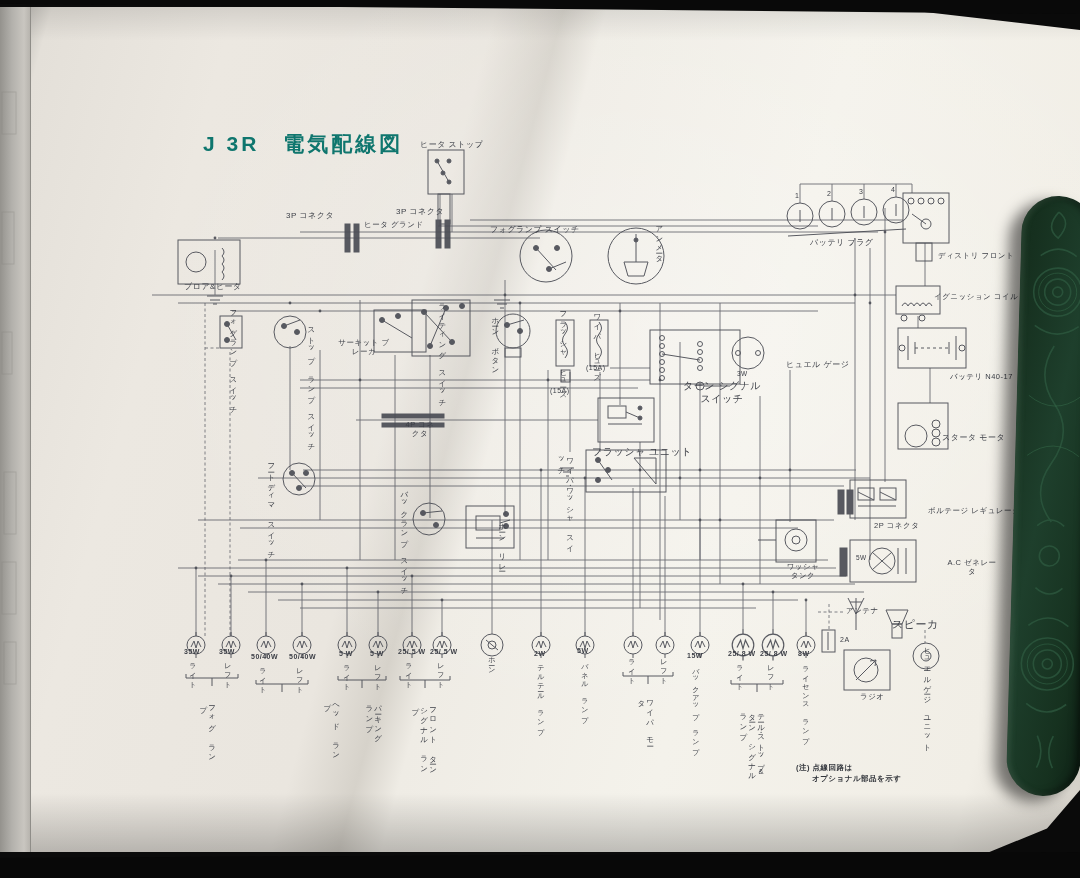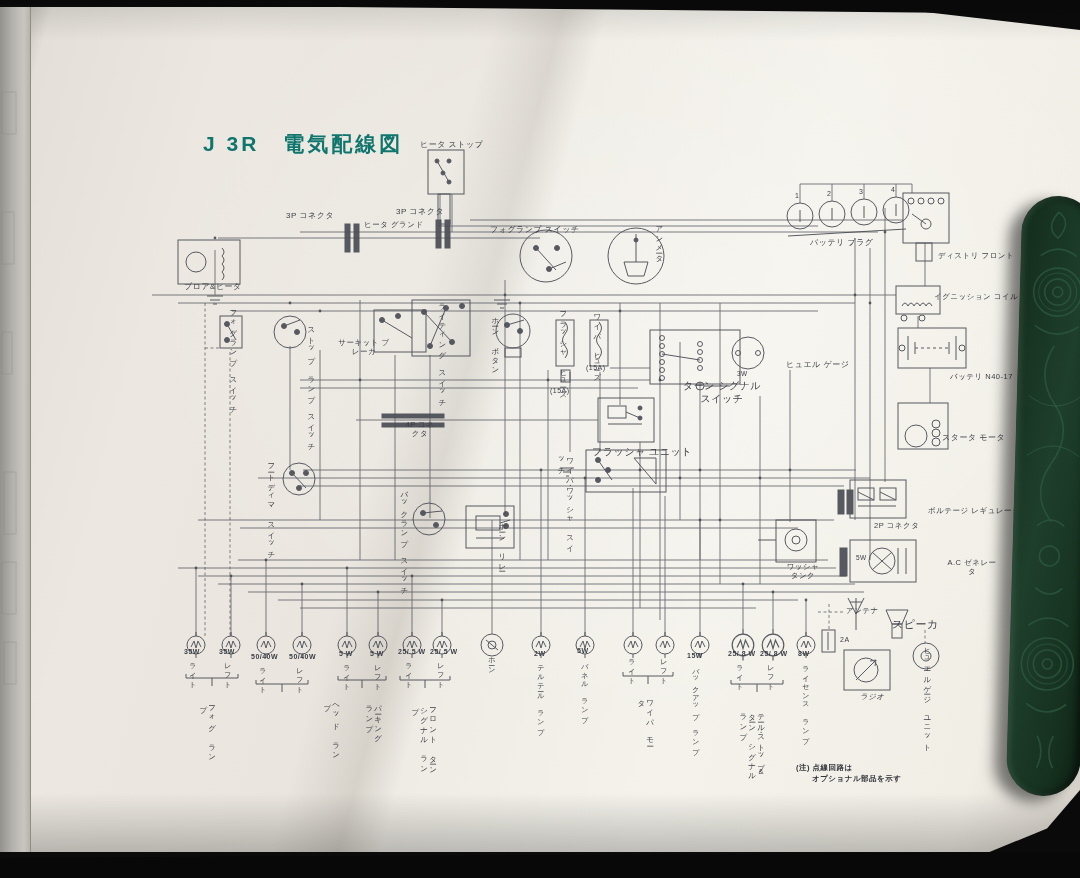--- a/index.html
+++ b/index.html
@@ -478,21 +478,21 @@
       <div class="lb h" style="left: 676px; top: 380px; font-size: 10px; width: 92px; text-align: center;">ターン シグナル スイッチ</div>
       <div class="lb h" style="left: 942px; top: 433px; font-size: 8px;">スタータ モータ</div>
       <div class="lb h" style="left: 402px; top: 420px; font-size: 7.5px; width: 36px; text-align: center;">4P コネクタ</div>
       <div class="lb h" style="left: 592px; top: 446px; font-size: 10px;">フラッシャ ユニット</div>
       <div class="lb h" style="left: 928px; top: 506px; font-size: 7.5px;">ボルテージ レギュレータ</div>
       <div class="lb h" style="left: 874px; top: 521px; font-size: 7.5px;">2P コネクタ</div>
       <div class="lb h" style="left: 782px; top: 540px; font-size: 7.5px; width: 42px; text-align: center; margin-top: 22px;">ワッシャ タンク</div>
       <div class="lb h" style="left: 946px; top: 558px; font-size: 7.5px; width: 52px; text-align: center;">A.C ゼネレータ</div>
       <div class="lb h" style="left: 846px; top: 606px; font-size: 7.5px;">アンテナ</div>
       <div class="lb h" style="left: 892px; top: 618px; font-size: 11px;">スピーカ</div>
-      <div class="lb h" style="left: 860px; top: 692px; font-size: 7.5px; font-style: italic;">ラジオ</div>
+      <div class="lb h" style="left: 860px; top: 692px; font-size: 7.5px;">ラジオ</div>
       <div class="lb h" style="left: 550px; top: 387px; font-size: 7px;">(15A)</div>
       <div class="lb h" style="left: 586px; top: 364px; font-size: 7px;">(15A)</div>
       <div class="lb h" style="left: 737px; top: 370px; font-size: 6.5px;">3W</div>
       <div class="lb h" style="left: 856px; top: 554px; font-size: 6.5px;">5W</div>
       <div class="lb h" style="left: 840px; top: 636px; font-size: 7px;">2A</div>
       <div class="lb h" style="left: 795px; top: 192px; font-size: 7px;">1</div>
       <div class="lb h" style="left: 827px; top: 190px; font-size: 7px;">2</div>
       <div class="lb h" style="left: 859px; top: 188px; font-size: 7px;">3</div>
       <div class="lb h" style="left: 891px; top: 186px; font-size: 7px;">4</div>
       <div class="lb h" style="left: 184px; top: 648px; font-size: 7px; font-weight: bold;">35W</div>

